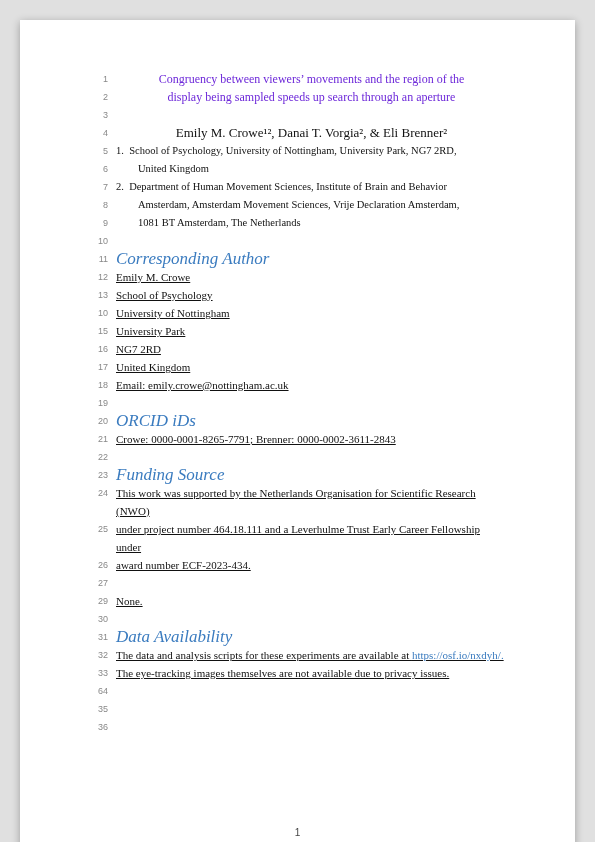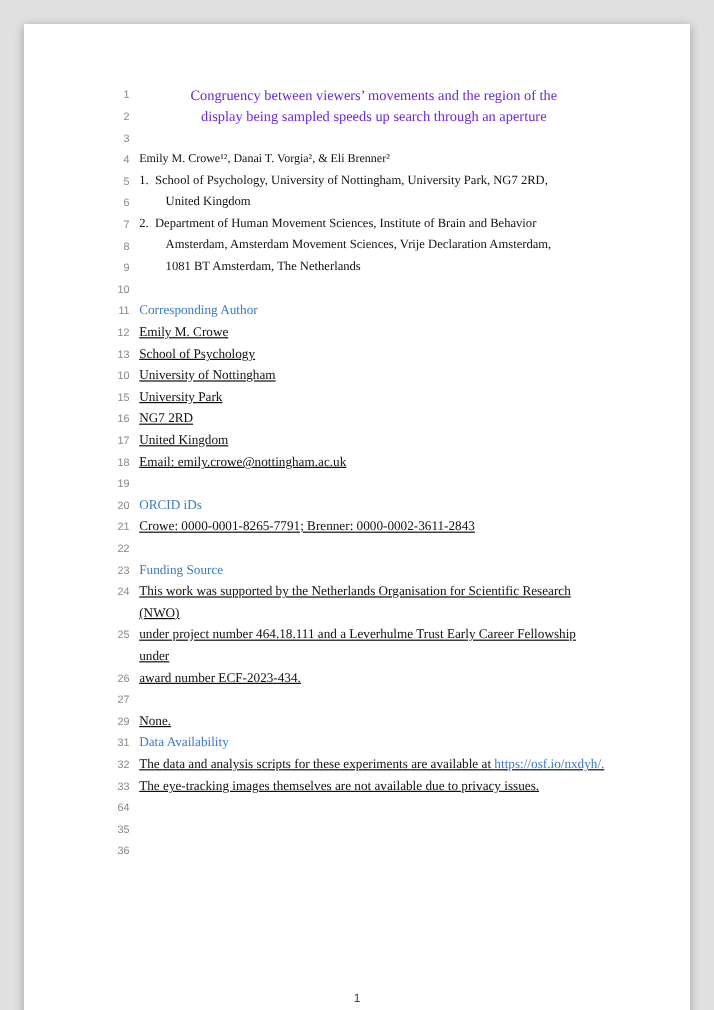--- a/index.html
+++ b/index.html
@@ -47,33 +47,35 @@
     }
 
     .title-line {
       text-align: center;
       color: #6d28d9;
       font-size: 12px;
       line-height: 18px;
     }
 
     .authors-line {
-      font-size: 10px;
+      text-align: center;
+      font-size: 13px;
       line-height: 18px;
     }
 
     .affil-line {
       font-size: 10.5px;
       line-height: 18px;
     }
 
     .section-heading {
       color: #3a7bbf;
-      font-size: 11px;
-      line-height: 18px;
+      font-size: 17px;
+      line-height: 18px;
+      font-style: italic;
     }
 
     .body-text {
       font-size: 11px;
       line-height: 18px;
       text-decoration: underline;
     }
 
     .link-text {
       color: #3a7bbf;
@@ -201,20 +203,24 @@
       </div>
       <div class="line-block">
         <div class="line-number">27</div>
         <div class="line-content">&nbsp;</div>
       </div>
       <div class="line-block">
         <div class="line-number">29</div>
         <div class="line-content body-text">None.</div>
       </div>
       <div class="line-block">
+        <div class="line-number">30</div>
+        <div class="line-content">&nbsp;</div>
+      </div>
+      <div class="line-block">
         <div class="line-number">31</div>
         <div class="line-content section-heading">Data Availability</div>
       </div>
       <div class="line-block">
         <div class="line-number">32</div>
         <div class="line-content body-text">The data and analysis scripts for these experiments are available at <a class="link-text" href="#">https://osf.io/nxdyh/.</a></div>
       </div>
       <div class="line-block">
         <div class="line-number">33</div>
         <div class="line-content body-text">The eye-tracking images themselves are not available due to privacy issues.</div>

